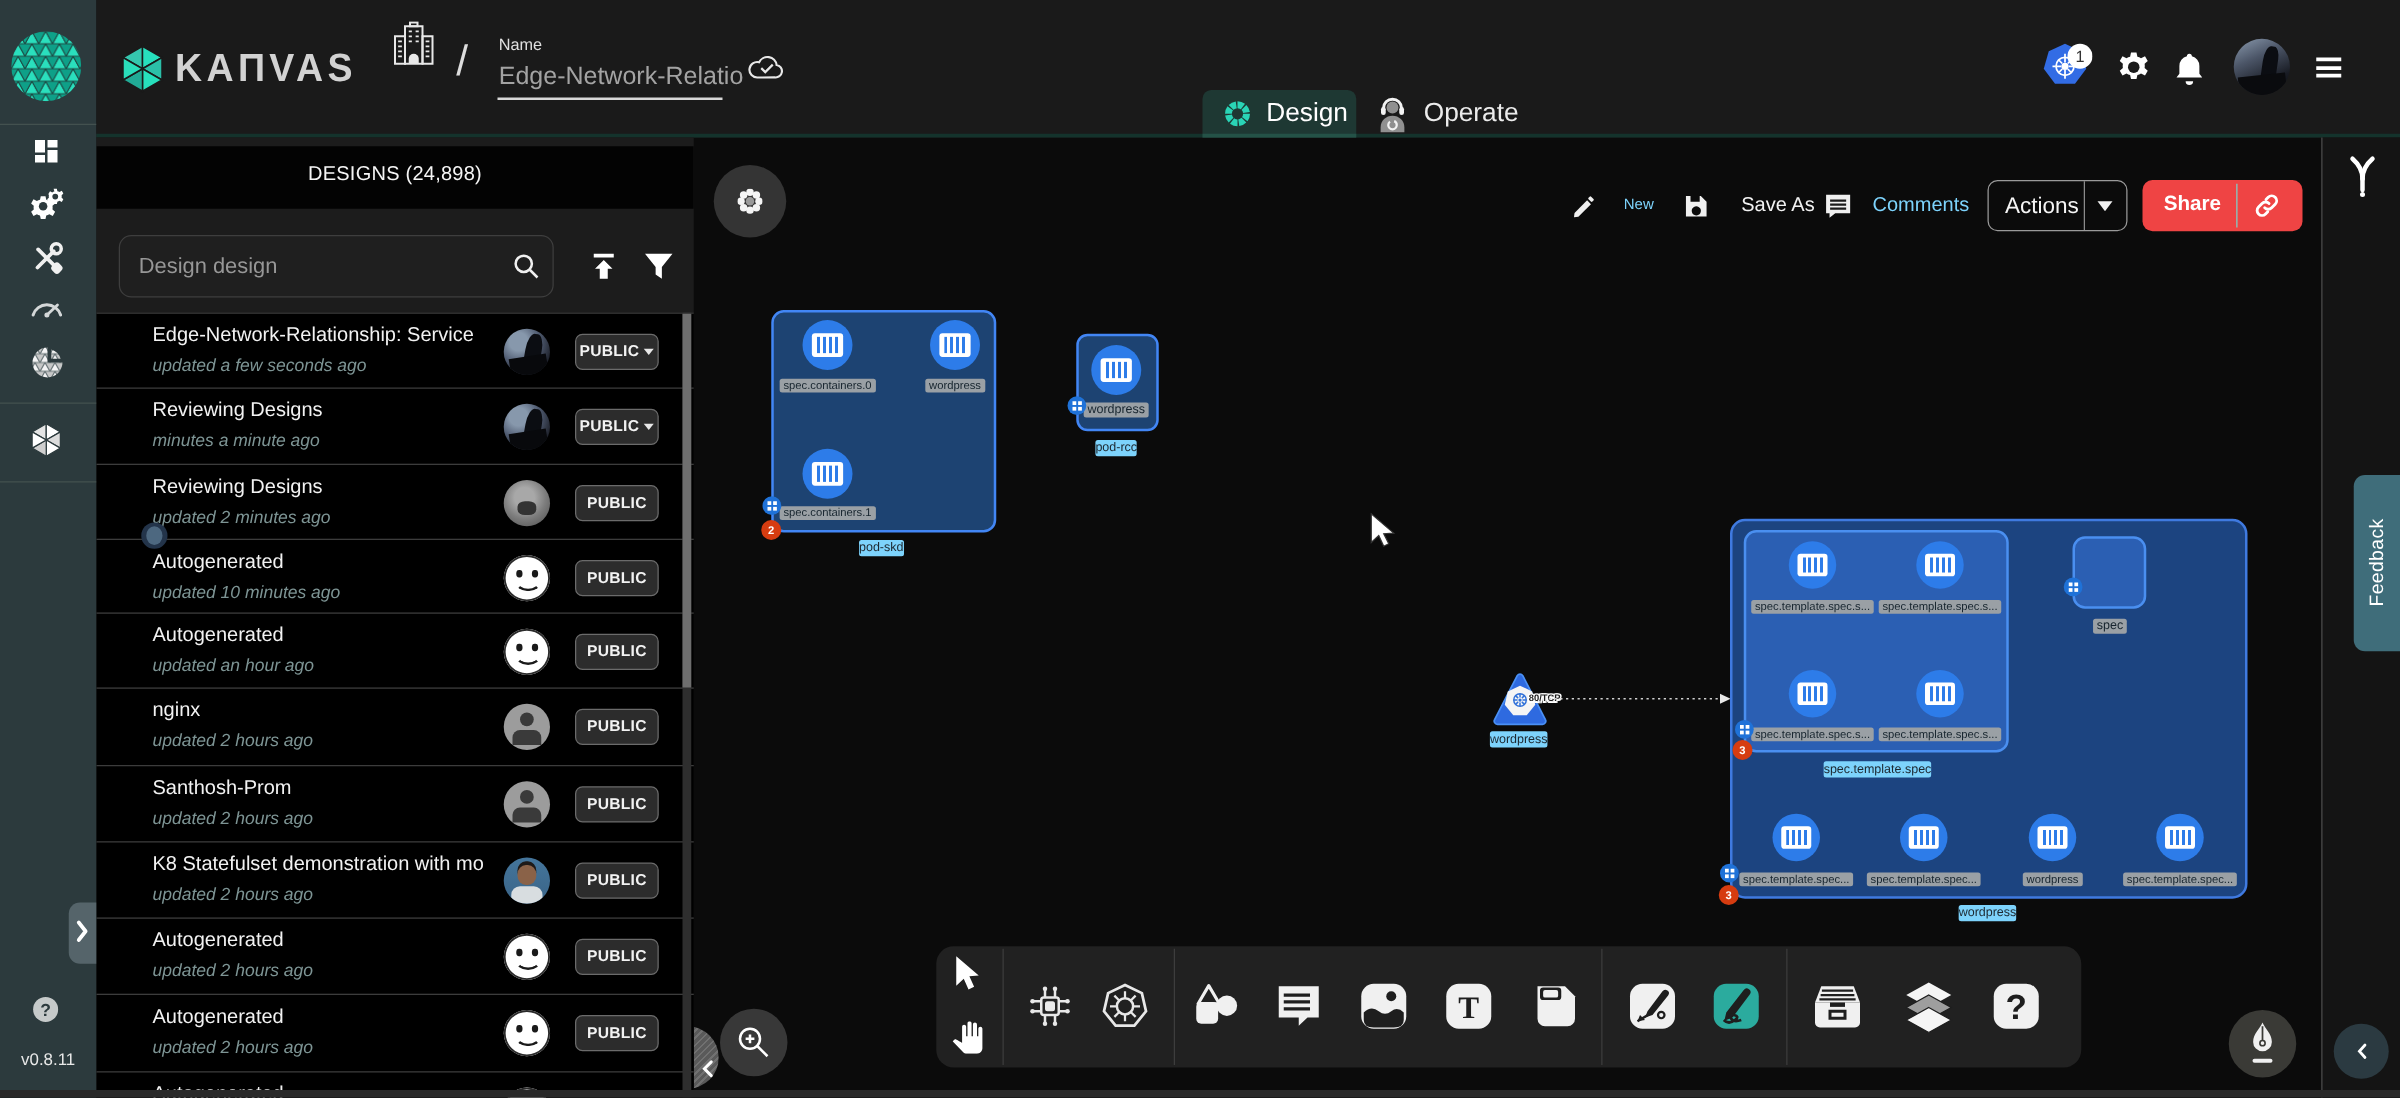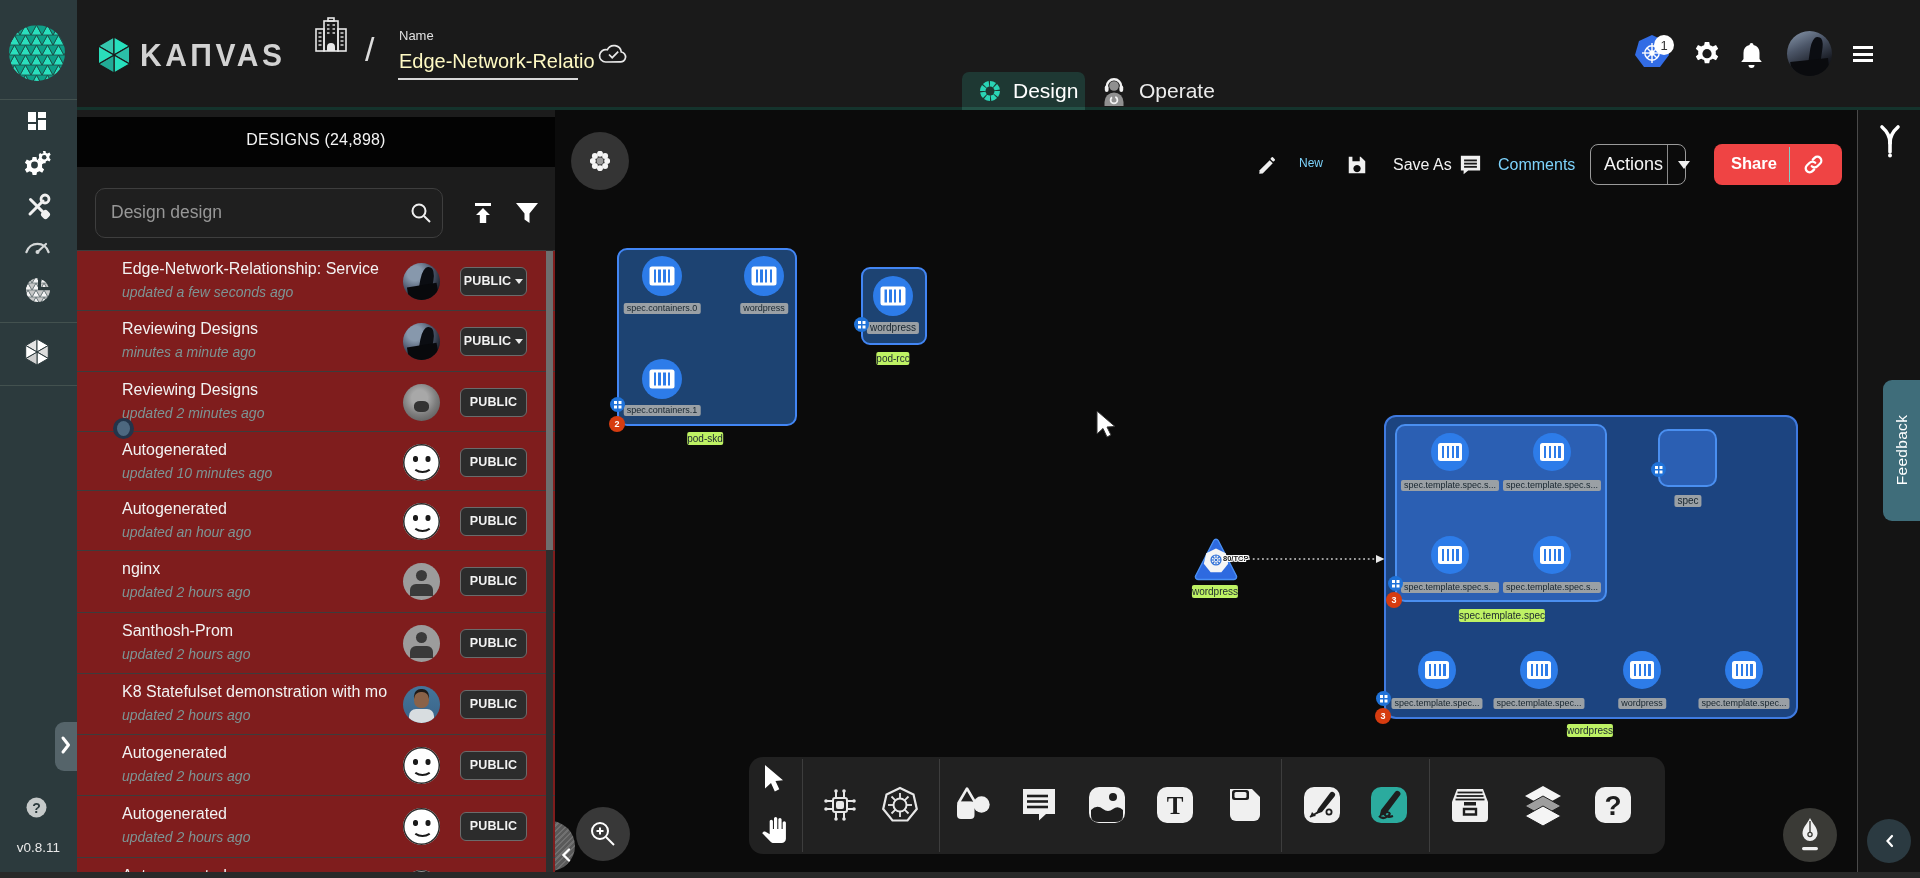--- a/index.html
+++ b/index.html
@@ -11,26 +11,26 @@
   #sidebar { position:absolute; left:0; top:0; width:77px; height:878px; background:#2c3a3d; z-index:5; }
   #panel { position:absolute; left:77px; top:110px; width:478px; height:768px; background:#1c1c1c; overflow:hidden; }
   #canvas { position:absolute; left:555px; top:110px; width:1302px; height:768px; background:#0b0b0b; overflow:hidden; }
   #rstrip { position:absolute; left:1857px; top:110px; width:63px; height:768px; background:#141414; border-left:1px solid #4a4a4a; }
   #bottomstrip { position:absolute; left:0; top:872px; width:1920px; height:6px; background:#292929; z-index:7; }
   
   .ccircle { position:absolute; border-radius:50%; background:#2d7ce9; }
   .cbox { position:absolute; left:50%; top:50%; transform:translate(-50%,-50%); background:#fff; border-radius:2.5px; }
   .cbox > i { position:absolute; left:3.5px; right:3px; top:3px; bottom:3px; background:repeating-linear-gradient(90deg,#2d7ce9 0 2.4px,#fff 2.4px 4.8px); }
   .nlabel { position:absolute; transform:translateX(-50%); background:#9aa0a5; color:#16242e; font-size:9px; line-height:11px; padding:0 3px; border-radius:2px; white-space:nowrap; }
-  .nlabel2 { position:absolute; transform:translateX(-50%); background:#bef264; color:#1d2830; font-size:10px; line-height:13px; padding:0 0; border-radius:2px; white-space:nowrap; }
+  .nlabel2 { position:absolute; transform:translateX(-50%); background:#7dd3fc; color:#1d2830; font-size:10px; line-height:13px; padding:0 0; border-radius:2px; white-space:nowrap; }
   .rbadge { position:absolute; width:16px; height:16px; border-radius:50%; background:#d63c10; color:#fff; font-size:9px; font-weight:bold; text-align:center; line-height:16px; z-index:3; }
   .bbadge { position:absolute; width:15px; height:15px; border-radius:50%; background:#1f72d8; z-index:3; }
   .bbadge::after { content:""; position:absolute; left:4px; top:4px; width:3px; height:3px; background:#fff; box-shadow:4.5px 0 0 #fff, 0 4.5px 0 #fff, 4.5px 4.5px 0 #fff; }
   
-  .litem { position:absolute; left:0; width:546px; height:61px; border-top:1px solid #3c3c3c; background:#7f1d1d; }
+  .litem { position:absolute; left:0; width:546px; height:61px; border-top:1px solid #3c3c3c; background:#000000; }
   .ltitle { position:absolute; left:45px; top:9px; font-size:16px; color:#f2f2f2; white-space:nowrap; }
   .lsub { position:absolute; left:45px; top:33px; font-size:14px; font-style:italic; color:#7d9494; }
   .lav { position:absolute; left:326px; top:12px; width:37px; height:37px; border-radius:50%; overflow:hidden; }
   .lbadge { position:absolute; left:383px; top:16px; width:67px; height:29px; border:1px solid #6b6b6b; border-radius:6px; background:#2c2c2c; color:#f2f2f2; font-size:12.5px; font-weight:bold; text-align:center; line-height:27px; letter-spacing:.2px; white-space:nowrap; }
   .caret { display:inline-block; width:0; height:0; border-left:4.5px solid transparent; border-right:4.5px solid transparent; border-top:5.5px solid #e8e8e8; margin-left:4px; margin-bottom:1px; vertical-align:middle; }
   
   .av-bat { background:radial-gradient(circle at 32% 28%,#8798ac 0 20%,#525e74 45%,#1a1d26 78%,#090a0e 100%); }
   .av-bat::before { content:""; position:absolute; left:17px; top:4px; width:13px; height:30px; background:#0b0d12; border-radius:45% 40% 0 0; transform:rotate(10deg); }
   .av-bat::after { content:""; position:absolute; left:5px; top:22px; width:30px; height:16px; background:#08090c; transform:rotate(-9deg); }
   .av-mask { background:radial-gradient(circle at 45% 38%, #a8a8a8 0 26%, #7d7d7d 55%, #4a4a4a 100%); }
@@ -61,21 +61,21 @@
   <div class="abs" style="left:838px;top:46px;font-size:16px;color:#f2f2f2">Save As</div>
   <svg class="abs" style="left:904px;top:44px" width="23" height="22" viewBox="0 0 25 24" fill="#f0f0f0">
     <path d="M2 2 H23 V18 H10 L5 22 V18 H2 Z"></path>
     <g stroke="#1a1a1a" stroke-width="2">
         <line x1="5.5" y1="7" x2="19.5" y2="7"></line>
         <line x1="5.5" y1="10.5" x2="19.5" y2="10.5"></line>
         <line x1="5.5" y1="14" x2="19.5" y2="14"></line>
       </g>
   </svg>
   <div class="abs" style="left:943px;top:46px;font-size:16px;color:#7dd3fc">Comments</div>
-  <div class="abs" style="left:1035px;top:34px;width:96px;height:41px;border:1.5px solid #9a9a9a;border-radius:8px">
+  <div class="abs" style="left:1035px;top:34px;width:112px;height:41px;border:1.5px solid #9a9a9a;border-radius:8px">
     <div class="abs" style="left:13px;top:9px;font-size:18px;color:#f5f5f5">Actions</div>
     <div class="abs" style="left:76px;top:0;bottom:0;width:1px;background:#8a8a8a"></div>
     <div class="abs" style="left:87px;top:16px;width:0;height:0;border-left:6.5px solid transparent;border-right:6.5px solid transparent;border-top:8px solid #f0f0f0"></div>
   </div>
   <div class="abs" style="left:1159px;top:34px;width:128px;height:41px;border-radius:8px;background:#ef4444">
     <div class="abs" style="left:17px;top:10px;font-size:16.5px;font-weight:bold;color:#fff">Share</div>
     <div class="abs" style="left:75px;top:3px;bottom:3px;width:1px;background:#7fd0c7"></div>
     <svg class="abs" style="left:89px;top:10px" width="21" height="21" viewBox="0 0 24 24" fill="none" stroke="#fff" stroke-width="2.6" stroke-linecap="round">
       <path d="M10 14 a4.5 4.5 0 0 0 6.4 0 l3.2-3.2 a4.5 4.5 0 0 0 -6.4-6.4 l-2 2"></path>
       <path d="M14 10 a4.5 4.5 0 0 0 -6.4 0 l-3.2 3.2 a4.5 4.5 0 0 0 6.4 6.4 l2-2"></path>
@@ -393,21 +393,21 @@
         <line x1="4.5" y1="28" x2="7.5" y2="28"></line>
       <line x1="26.5" y1="16" x2="29.5" y2="16"></line>
         <line x1="26.5" y1="20" x2="29.5" y2="20"></line>
         <line x1="26.5" y1="24" x2="29.5" y2="24"></line>
         <line x1="26.5" y1="28" x2="29.5" y2="28"></line>
     </g>
   </svg>
   <div class="abs" style="left:288px;top:30px;width:24px;font-size:34px;font-weight:100;color:#ddd;transform:rotate(0deg)">/</div>
 
   <div class="abs" style="left:322px;top:28px;font-size:13px;color:#e0e0e0">Name</div>
-  <div class="abs" style="left:322px;top:50px;font-size:20px;color:#fef9c3">Edge-Network-Relatio</div>
+  <div class="abs" style="left:322px;top:50px;font-size:20px;color:#a3a3a3">Edge-Network-Relatio</div>
   <div class="abs" style="left:321px;top:78px;width:180px;height:2px;background:#d8d8d8"></div>
 
   <svg class="abs" style="left:521px;top:42px" width="30" height="24" viewBox="0 0 30 24" fill="none" stroke="#e8e8e8" stroke-width="1.7">
     <path d="M8 20 a6.2 6.2 0 1 1 1.3 -12.2 a7.4 7.4 0 0 1 14 2.2 a5 5 0 0 1 -1.5 9.9 z"></path>
     <path d="M11 12.5 l3.2 3.2 l6 -6"></path>
   </svg>
 
   <div class="abs" style="left:885px;top:72px;width:123px;height:38px;background:#1e3833;border-radius:7px 7px 0 0;"></div>
   <svg class="abs" style="left:902px;top:80px" width="22" height="22" viewBox="0 0 22 22">
     <g fill="#2ad4b6">

